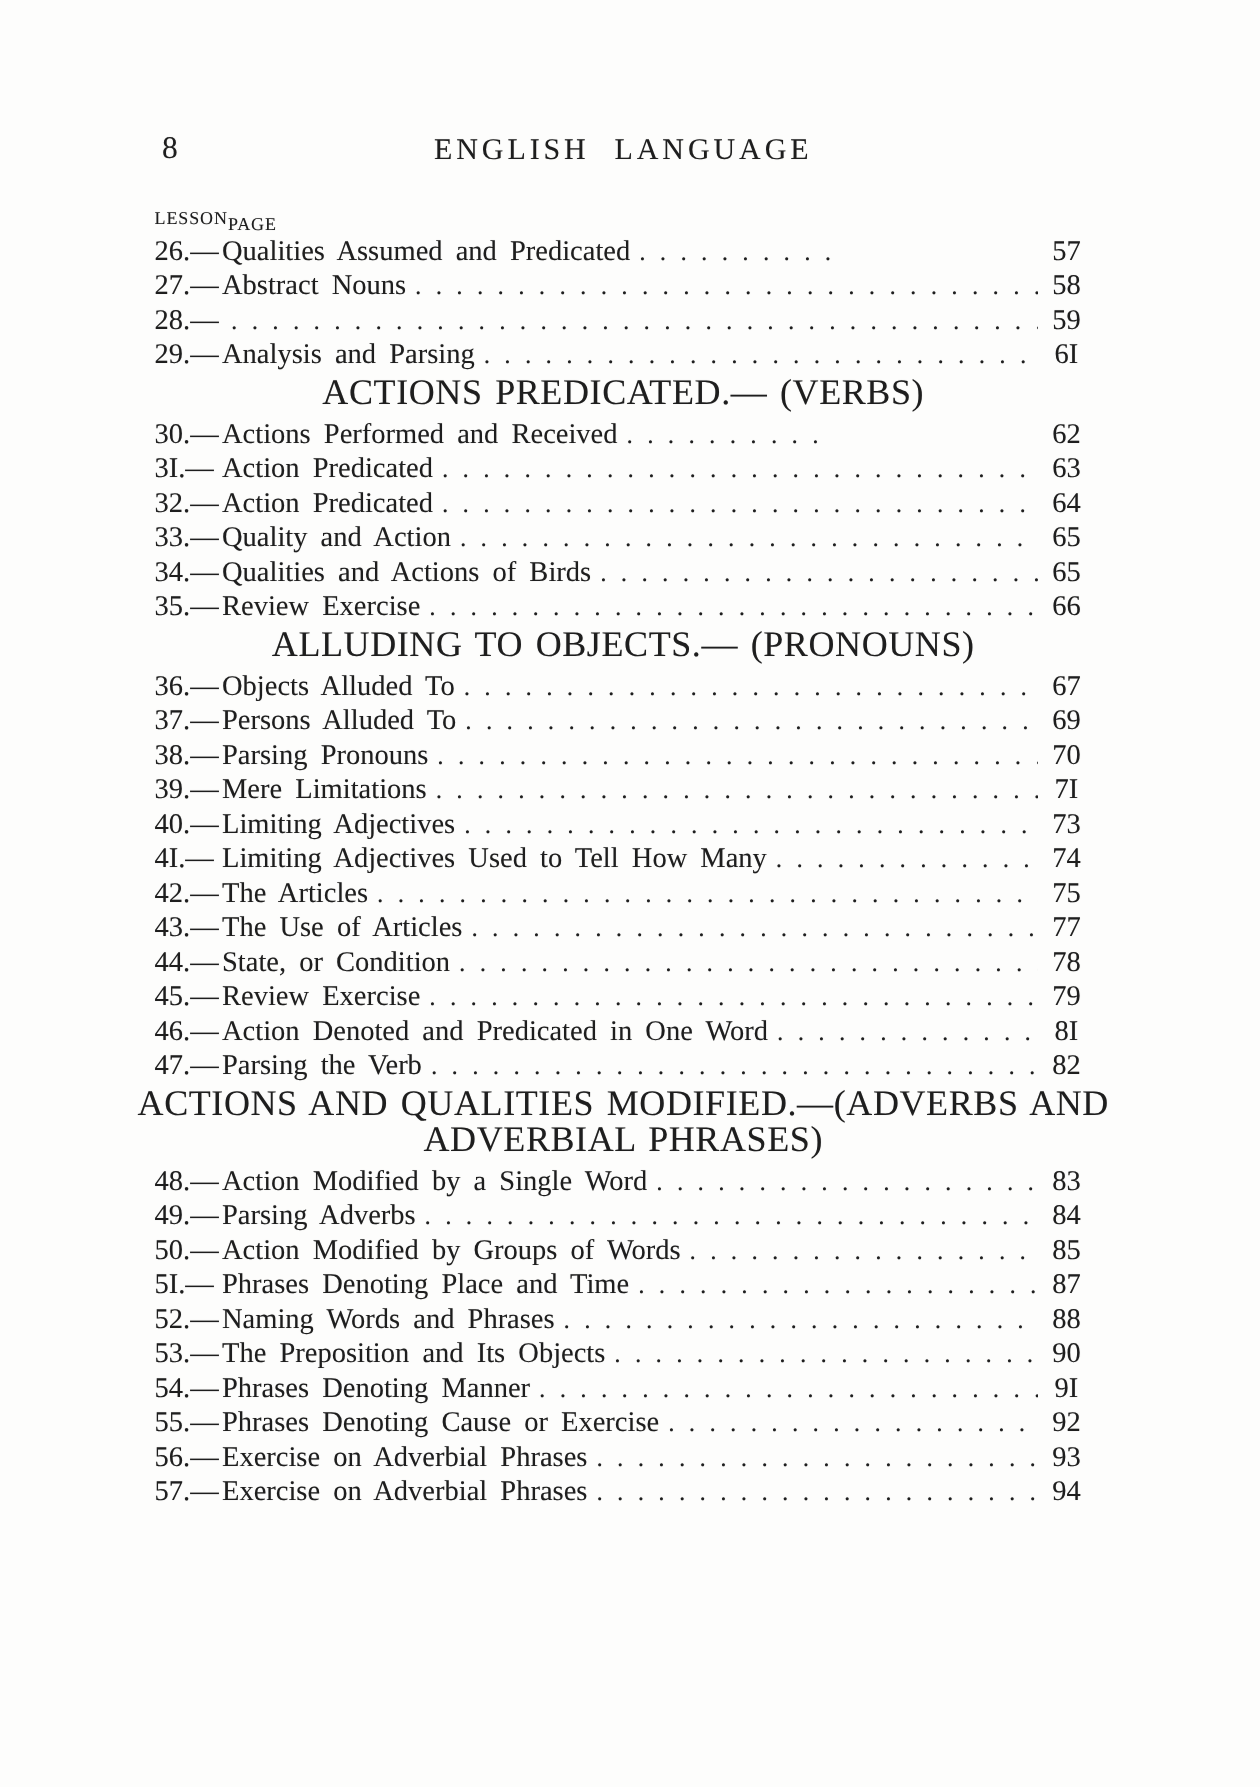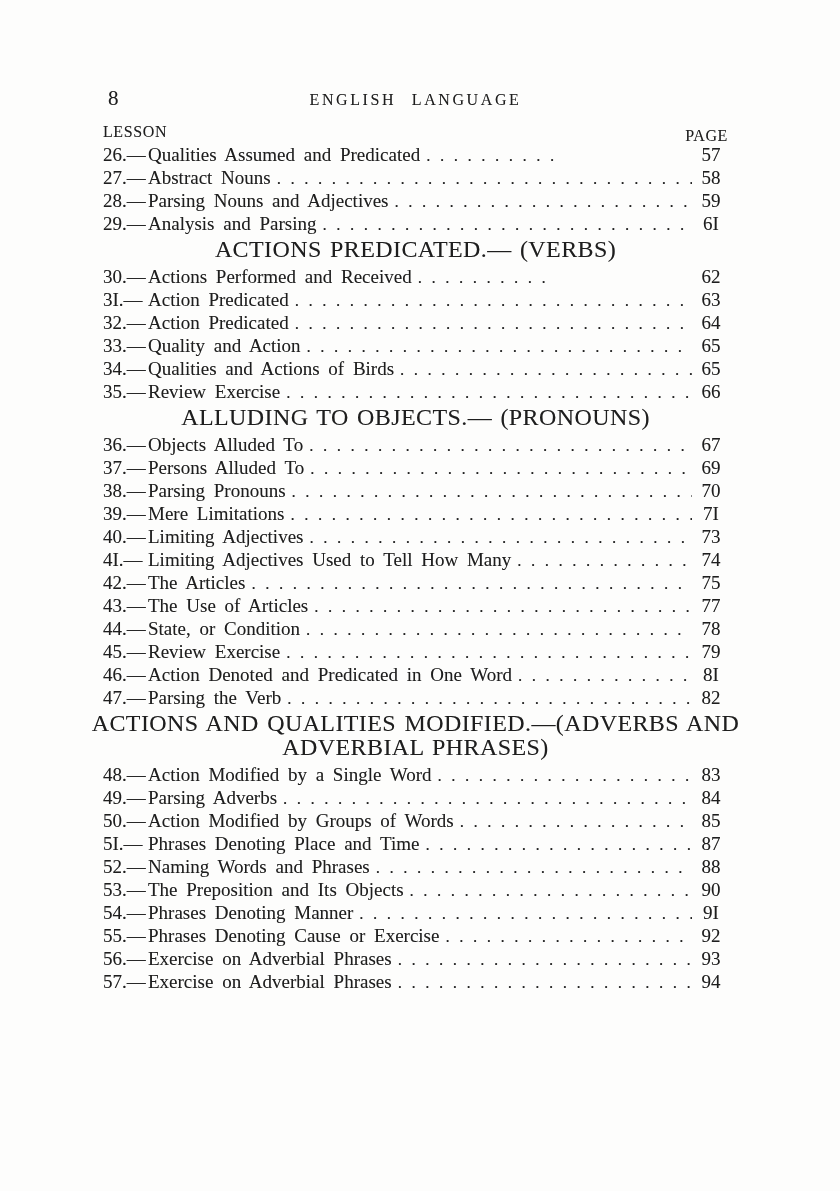--- a/index.html
+++ b/index.html
@@ -15,27 +15,27 @@
     font-family:"Liberation Serif","DejaVu Serif",serif;
     color:var(--ink);
     text-shadow:0 0 .5px rgba(40,40,40,.35);
   }
   .content{position:absolute;left:103px;top:86px;width:625px;}
 
   .head-row{position:relative;height:24px;}
   .folio{position:absolute;left:5px;top:0;font-size:21px;line-height:24px;}
   .running-head{
     position:absolute;left:0;right:0;top:4px;text-align:center;
-    font-size:16px;letter-spacing:2.6px;word-spacing:9px;line-height:20px;
+    font-size:20px;letter-spacing:2.6px;word-spacing:9px;line-height:20px;
   }
 
   .labels-row{
-    display:flex;justify-content:space-between;align-items:flex-start;
-    margin-top:16px;height:15px;
-    font-size:16px;letter-spacing:.6px;line-height:12px;
+    display:flex;align-items:flex-start;
+    margin-top:29px;height:15px;
+    font-size:12px;letter-spacing:.6px;line-height:12px;
   }
   .page-label{position:relative;top:4px;}
 
   .toc{margin-top:2px;}
   .row{
     display:flex;align-items:baseline;
     height:23px;line-height:23px;
     font-size:19px;word-spacing:4px;white-space:nowrap;
   }
   .num{flex:0 0 45px;}
@@ -82,21 +82,20 @@
 
   <div class="row">
     <span class="num">27.—</span>
     <span class="title">Abstract Nouns</span>
     <span class="leader" aria-hidden="true"></span>
     <span class="pg">58</span>
   </div>
 
   <div class="row">
     <span class="num">28.—</span>
-    <span class="title">Parsing Nouns and Adjectives</span>
     <span class="leader" aria-hidden="true"></span>
     <span class="pg">59</span>
   </div>
 
   <div class="row">
     <span class="num">29.—</span>
     <span class="title">Analysis and Parsing</span>
     <span class="leader" aria-hidden="true"></span>
     <span class="pg">6I</span>
   </div>

